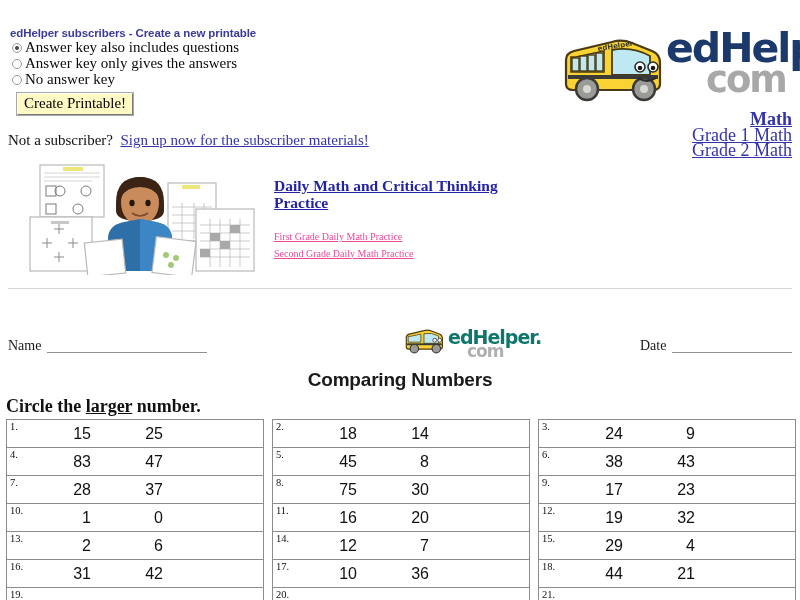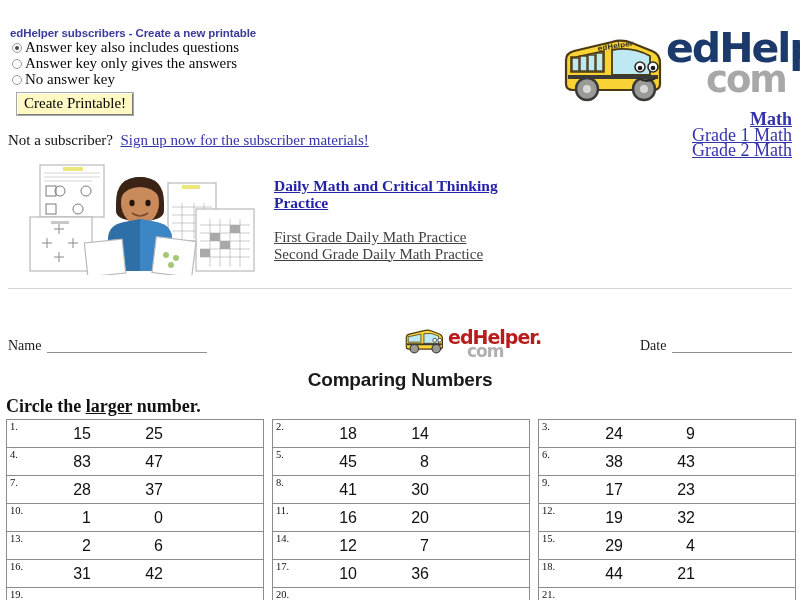--- a/index.html
+++ b/index.html
@@ -97,22 +97,22 @@
   .promo-title {
     font-family: "Liberation Serif", "DejaVu Serif", serif;
     font-size: 15.5px; font-weight: bold;
     color: #2222a8; text-decoration: underline;
     line-height: 17px; display: block;
   }
   .promo-sub {
     margin-top: 18px; line-height: 16.5px;
   }
   .promo-sub a {
-    display: block; font-size: 15px;
-    color: #404040; 
+    display: block; font-size: 10px;
+    color: #ec4899; 
   }
 
   .divider {
     position: absolute; left: 8px; top: 288px; width: 784px;
     height: 0; border-top: 1px solid #d7d7d7;
   }
 
   
   .ws-name {
     position: absolute; left: 8px; top: 338px;
@@ -126,21 +126,21 @@
   .ws-date {
     position: absolute; left: 640px; top: 338px;
     font-size: 14px; color: #1a1a1a;
   }
   .ws-date .rule { width: 120px; }
 
   .ws-logo { position: absolute; left: 400px; top: 326px; width: 120px; height: 34px; }
   .ws-logo .lt {
     position: absolute; left: 48px; top: 0;
     font-family: "DejaVu Sans", sans-serif; font-weight: bold;
-    font-size: 19px; color: #b91c1c; letter-spacing: -1px;
+    font-size: 19px; color: #0f766e; letter-spacing: -1px;
   }
   .ws-logo .lc {
     position: absolute; left: 67px; top: 15px;
     font-family: "DejaVu Sans", sans-serif; font-weight: bold;
     font-size: 17px; color: #b0b0b0; letter-spacing: -1px;
   }
 
   .ws-title {
     position: absolute; left: 0; top: 369px; width: 800px;
     text-align: center;
@@ -406,21 +406,21 @@
         <span class="pval">18</span>
         <span class="pval second">14</span>
       </div>
       <div class="prow">
         <span class="pnum">5.</span>
         <span class="pval">45</span>
         <span class="pval second">8</span>
       </div>
       <div class="prow">
         <span class="pnum">8.</span>
-        <span class="pval">41</span>
+        <span class="pval">75</span>
         <span class="pval second">30</span>
       </div>
       <div class="prow">
         <span class="pnum">11.</span>
         <span class="pval">16</span>
         <span class="pval second">20</span>
       </div>
       <div class="prow">
         <span class="pnum">14.</span>
         <span class="pval">12</span>

